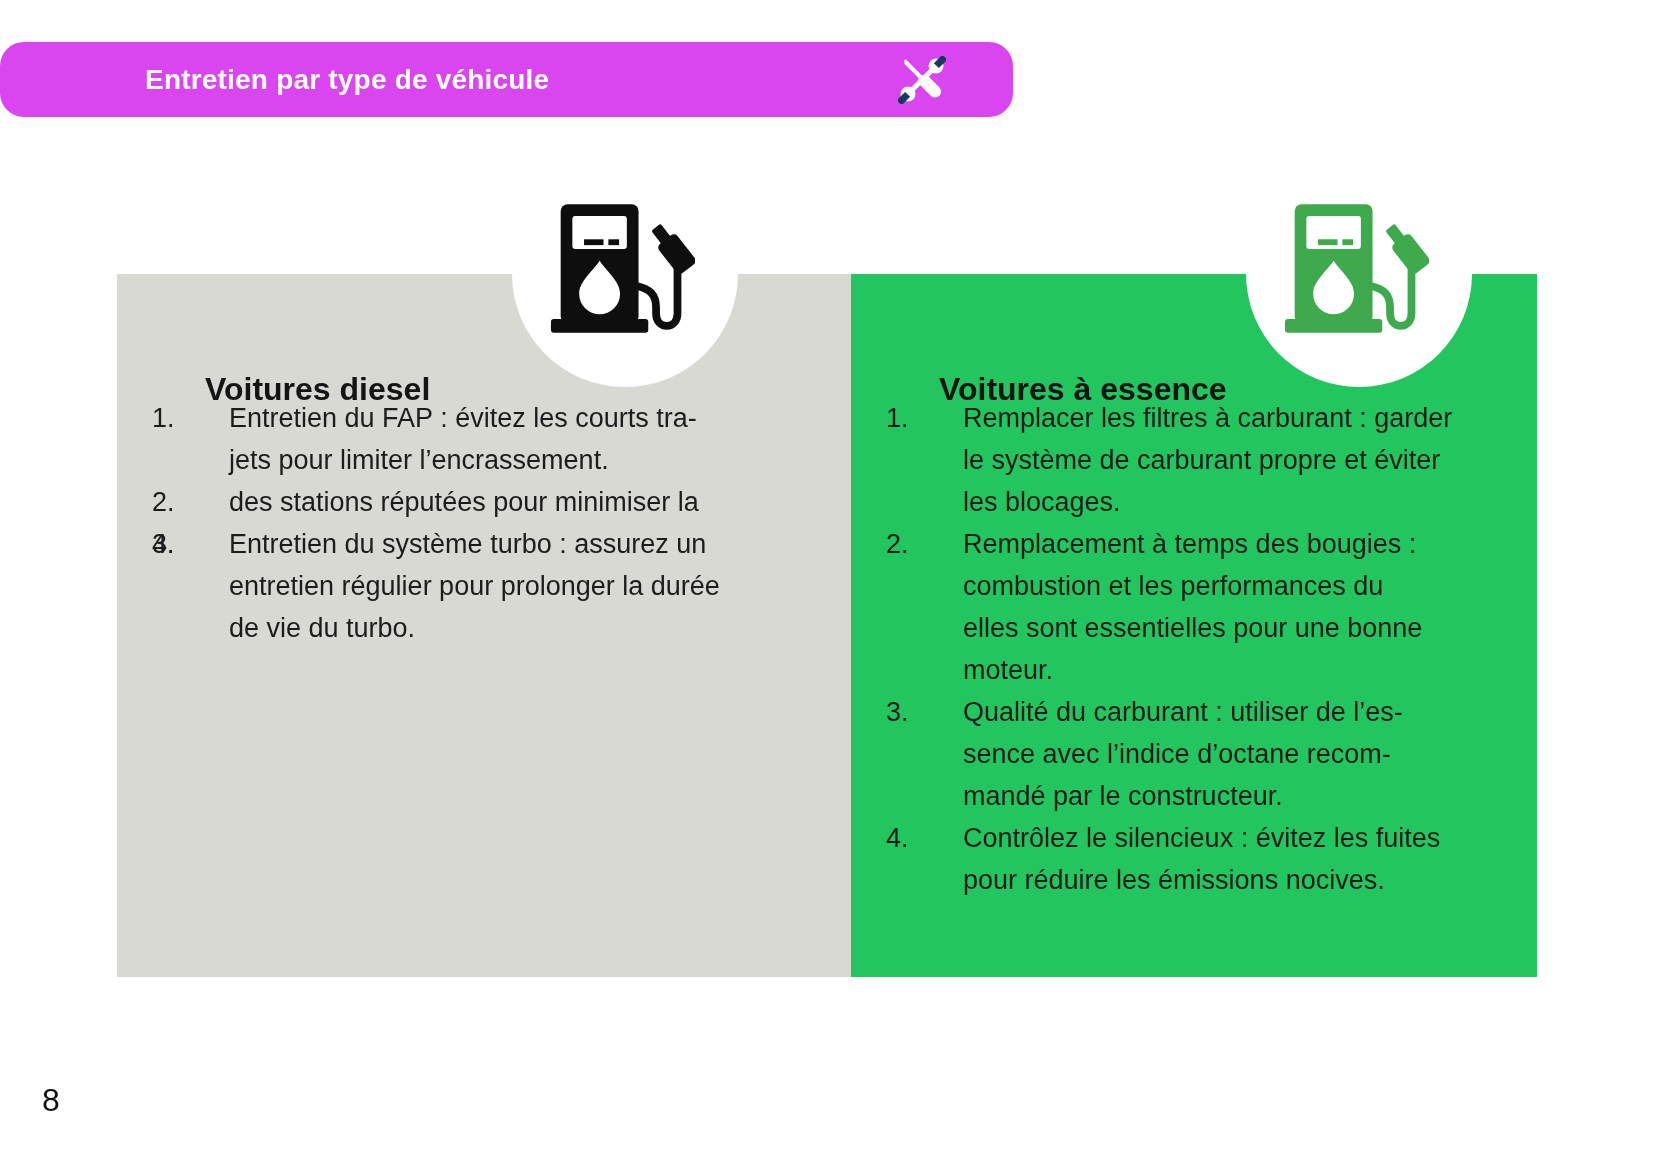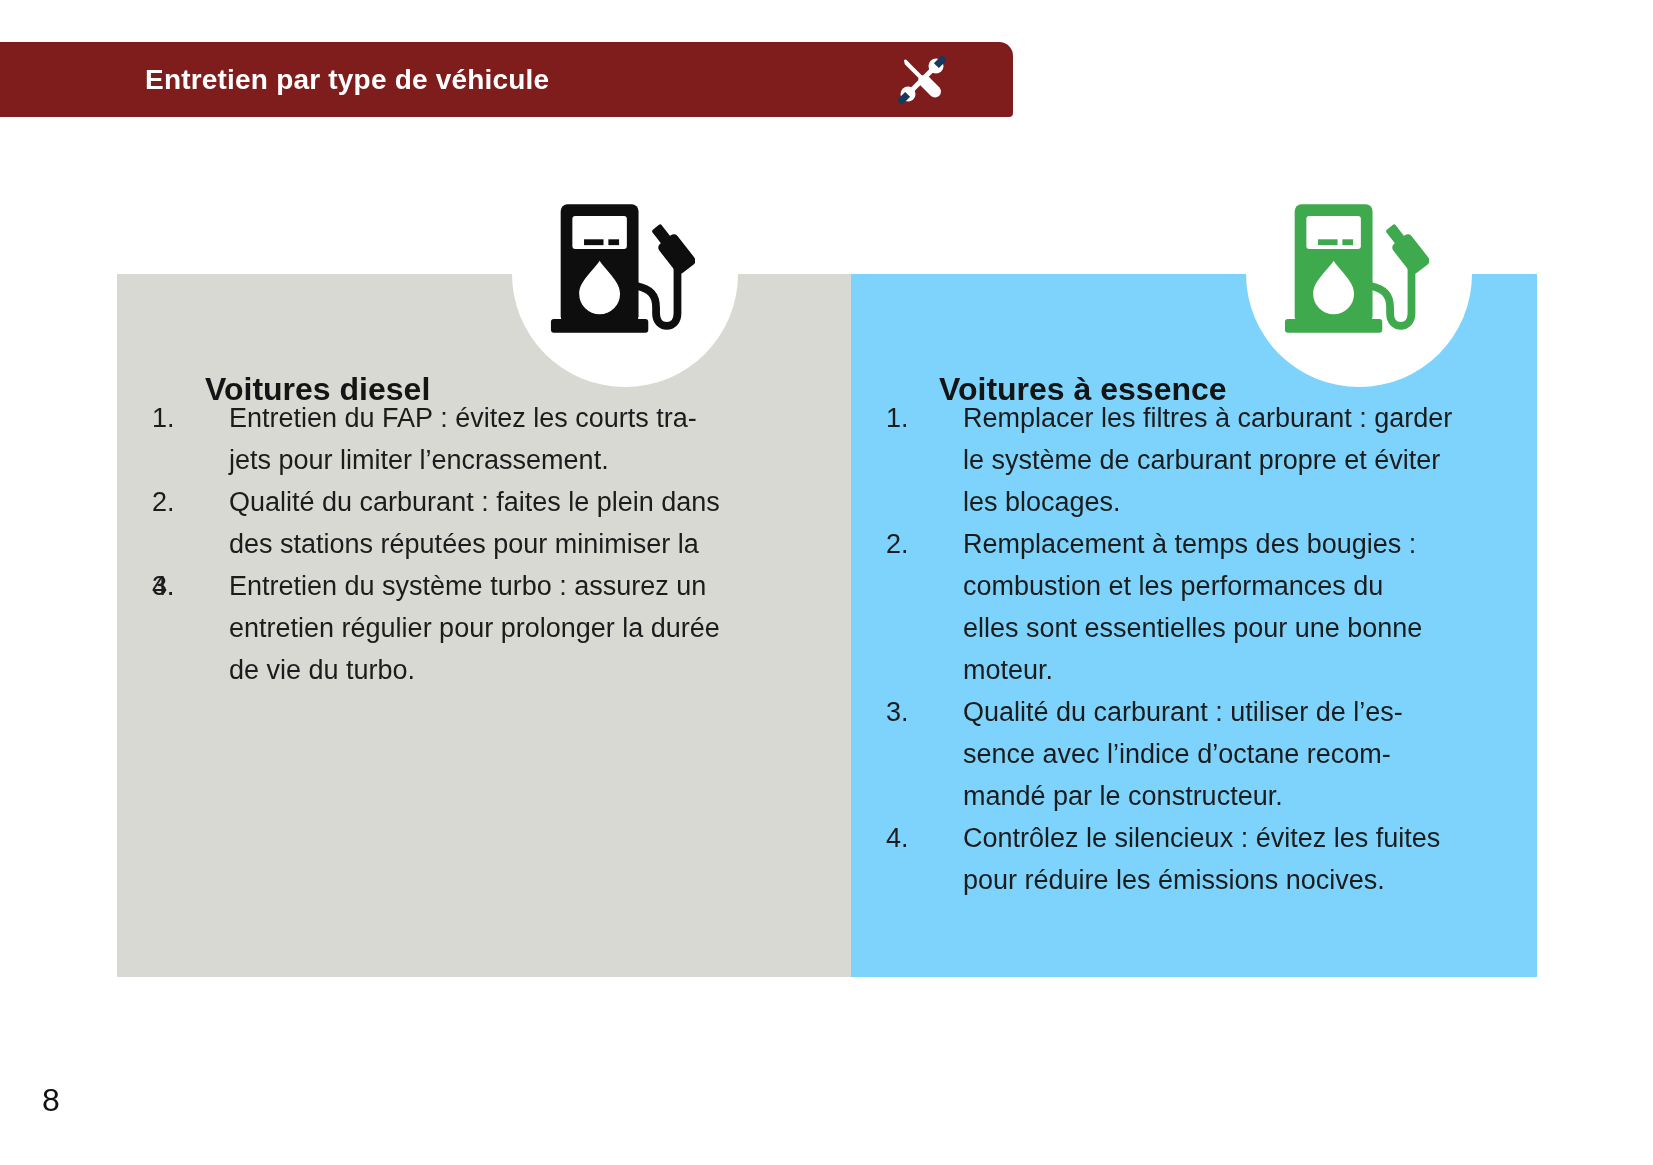--- a/index.html
+++ b/index.html
@@ -56,21 +56,21 @@
   .line{display:block;white-space:nowrap;margin-left:24px;}
   
   .page-number{
     position:absolute;left:42px;top:1082px;font-size:32px;color:#111111;
   }
   svg{display:block;width:100%;height:100%;}
 </style>
 </head>
 <body style="background: rgb(255, 255, 255); color: rgb(28, 28, 28);">
 
-<div class="header-bar" style="background: #7f1d1d;">
+<div class="header-bar" style="background: #d946ef; border-radius: 24px;">
   <span class="header-title">Entretien par type de véhicule</span>
   <span class="header-icon">
     <svg viewBox="0 0 48 48" aria-hidden="true">
 
       <line x1="8.5" y1="7" x2="23" y2="21.5" stroke="#ffffff" stroke-width="4" stroke-linecap="round"></line>
       <line x1="7.5" y1="5" x2="10.5" y2="8.5" stroke="#ffffff" stroke-width="3" stroke-linecap="round"></line>
       <line x1="22" y1="21" x2="27" y2="26" stroke="#ffffff" stroke-width="6"></line>
       <line x1="27" y1="25.5" x2="37" y2="35.5" stroke="#ffffff" stroke-width="12" stroke-linecap="round"></line>
 
       <line x1="11" y1="37" x2="37" y2="11" stroke="#ffffff" stroke-width="5"></line>
@@ -104,39 +104,38 @@
     <li class="item">
       <span class="num">1.</span>
       <span class="itext">
         <span class="line">Entretien du FAP : évitez les courts tra-</span>
         <span class="line">jets pour limiter l’encrassement.</span>
       </span>
     </li>
     <li class="item">
       <span class="num">2.</span>
       <span class="itext">
-        <span class="line">Qualité du carburant : faites le plein dans</span>
         <span class="line">des stations réputées pour minimiser la</span>
       </span>
     </li>
     <li class="item">
       <span class="num">3.</span>
     </li>
     <li class="item">
       <span class="num">4.</span>
       <span class="itext">
         <span class="line">Entretien du système turbo : assurez un</span>
         <span class="line">entretien régulier pour prolonger la durée</span>
         <span class="line">de vie du turbo.</span>
       </span>
     </li>
   </ol>
 </section>
 
-<section class="card card-right" style="background: #7dd3fc; --accent: #3fa94e;">
+<section class="card card-right" style="background: #22c55e; --accent: #3fa94e;">
   <div class="notch-circle"></div>
   <div class="pump-icon">
     <svg viewBox="0 0 150 132" aria-hidden="true">
       <rect x="2" y="118" width="100" height="14" rx="3" fill="currentColor"></rect>
       <rect x="12" y="0" width="80" height="122" rx="7" fill="currentColor"></rect>
       <rect x="24" y="12" width="56" height="34" rx="3" fill="#ffffff"></rect>
       <rect x="36" y="36" width="20" height="6" fill="currentColor"></rect>
       <rect x="61" y="36" width="11" height="6" fill="currentColor"></rect>
       <path d="M52 58 C60 70 73 79 73 92 a21 21 0 1 1 -42 0 C31 79 44 70 52 58 Z" fill="#ffffff"></path>
       <path d="M90 84 c14 3 20 9 20 22 l0 6 c0 9 5.5 13 11 13 s11 -4 11 -13 l0 -52" stroke="currentColor" stroke-width="8" fill="none" stroke-linecap="round"></path>

